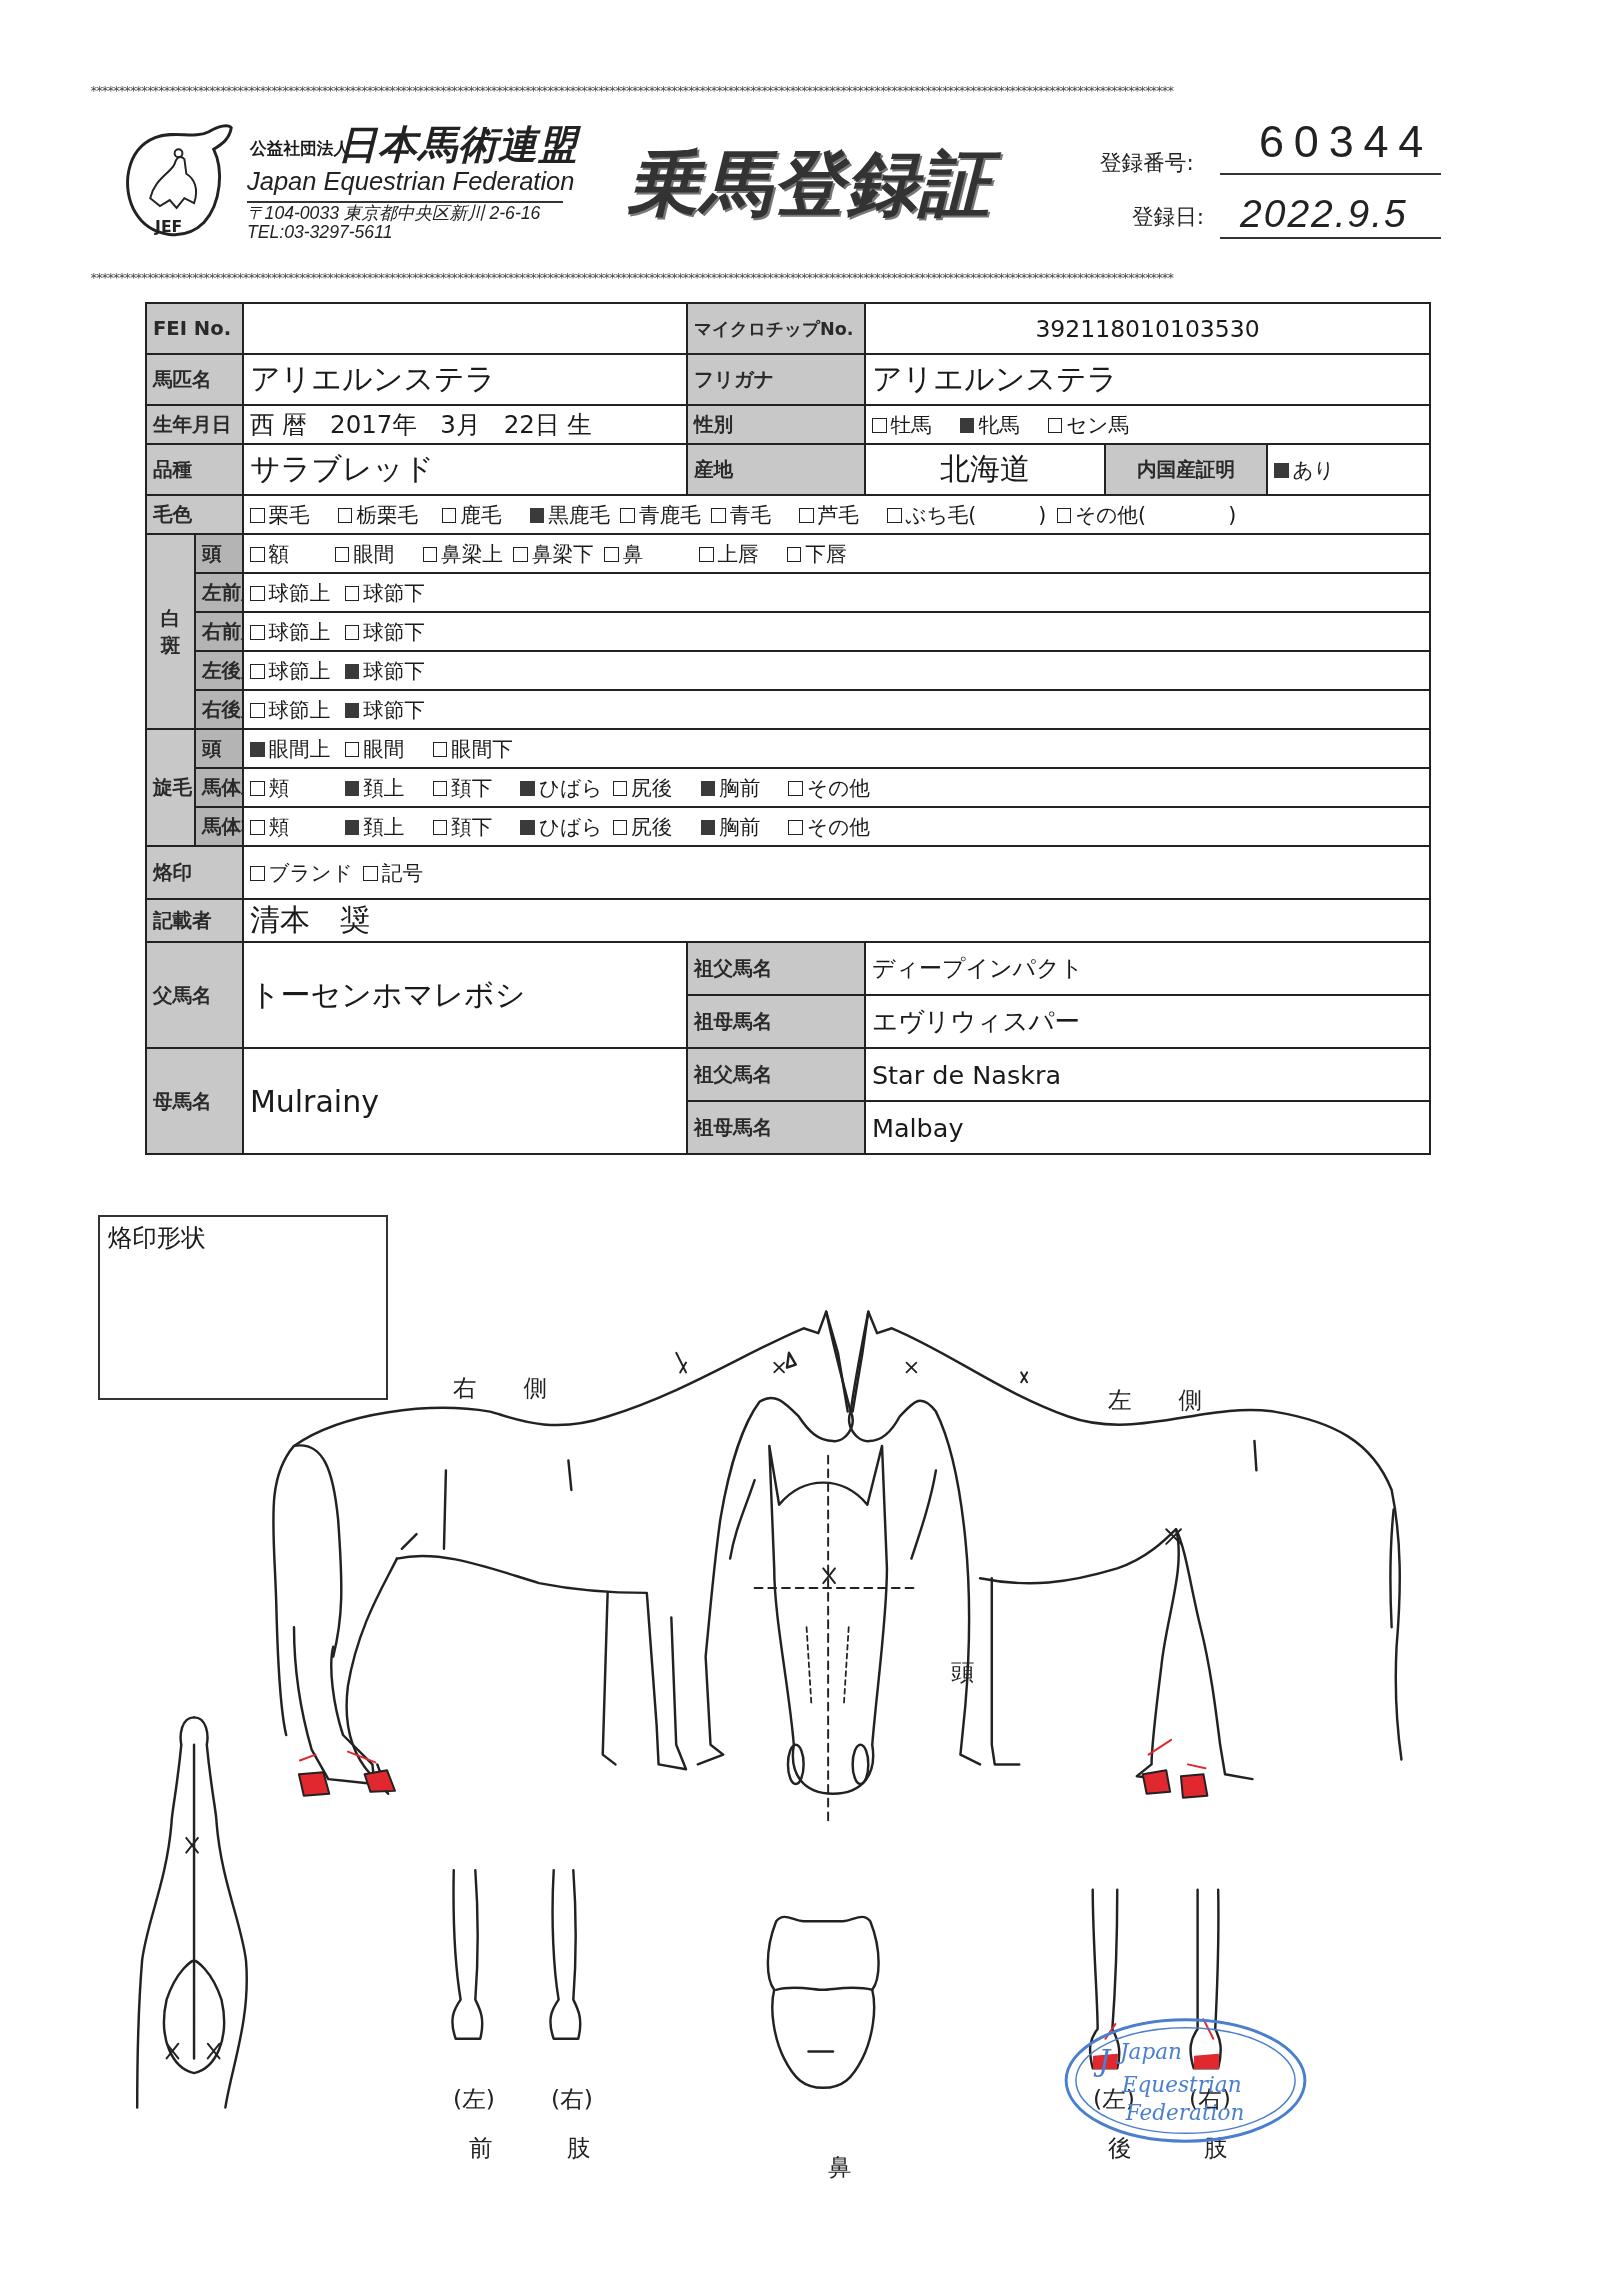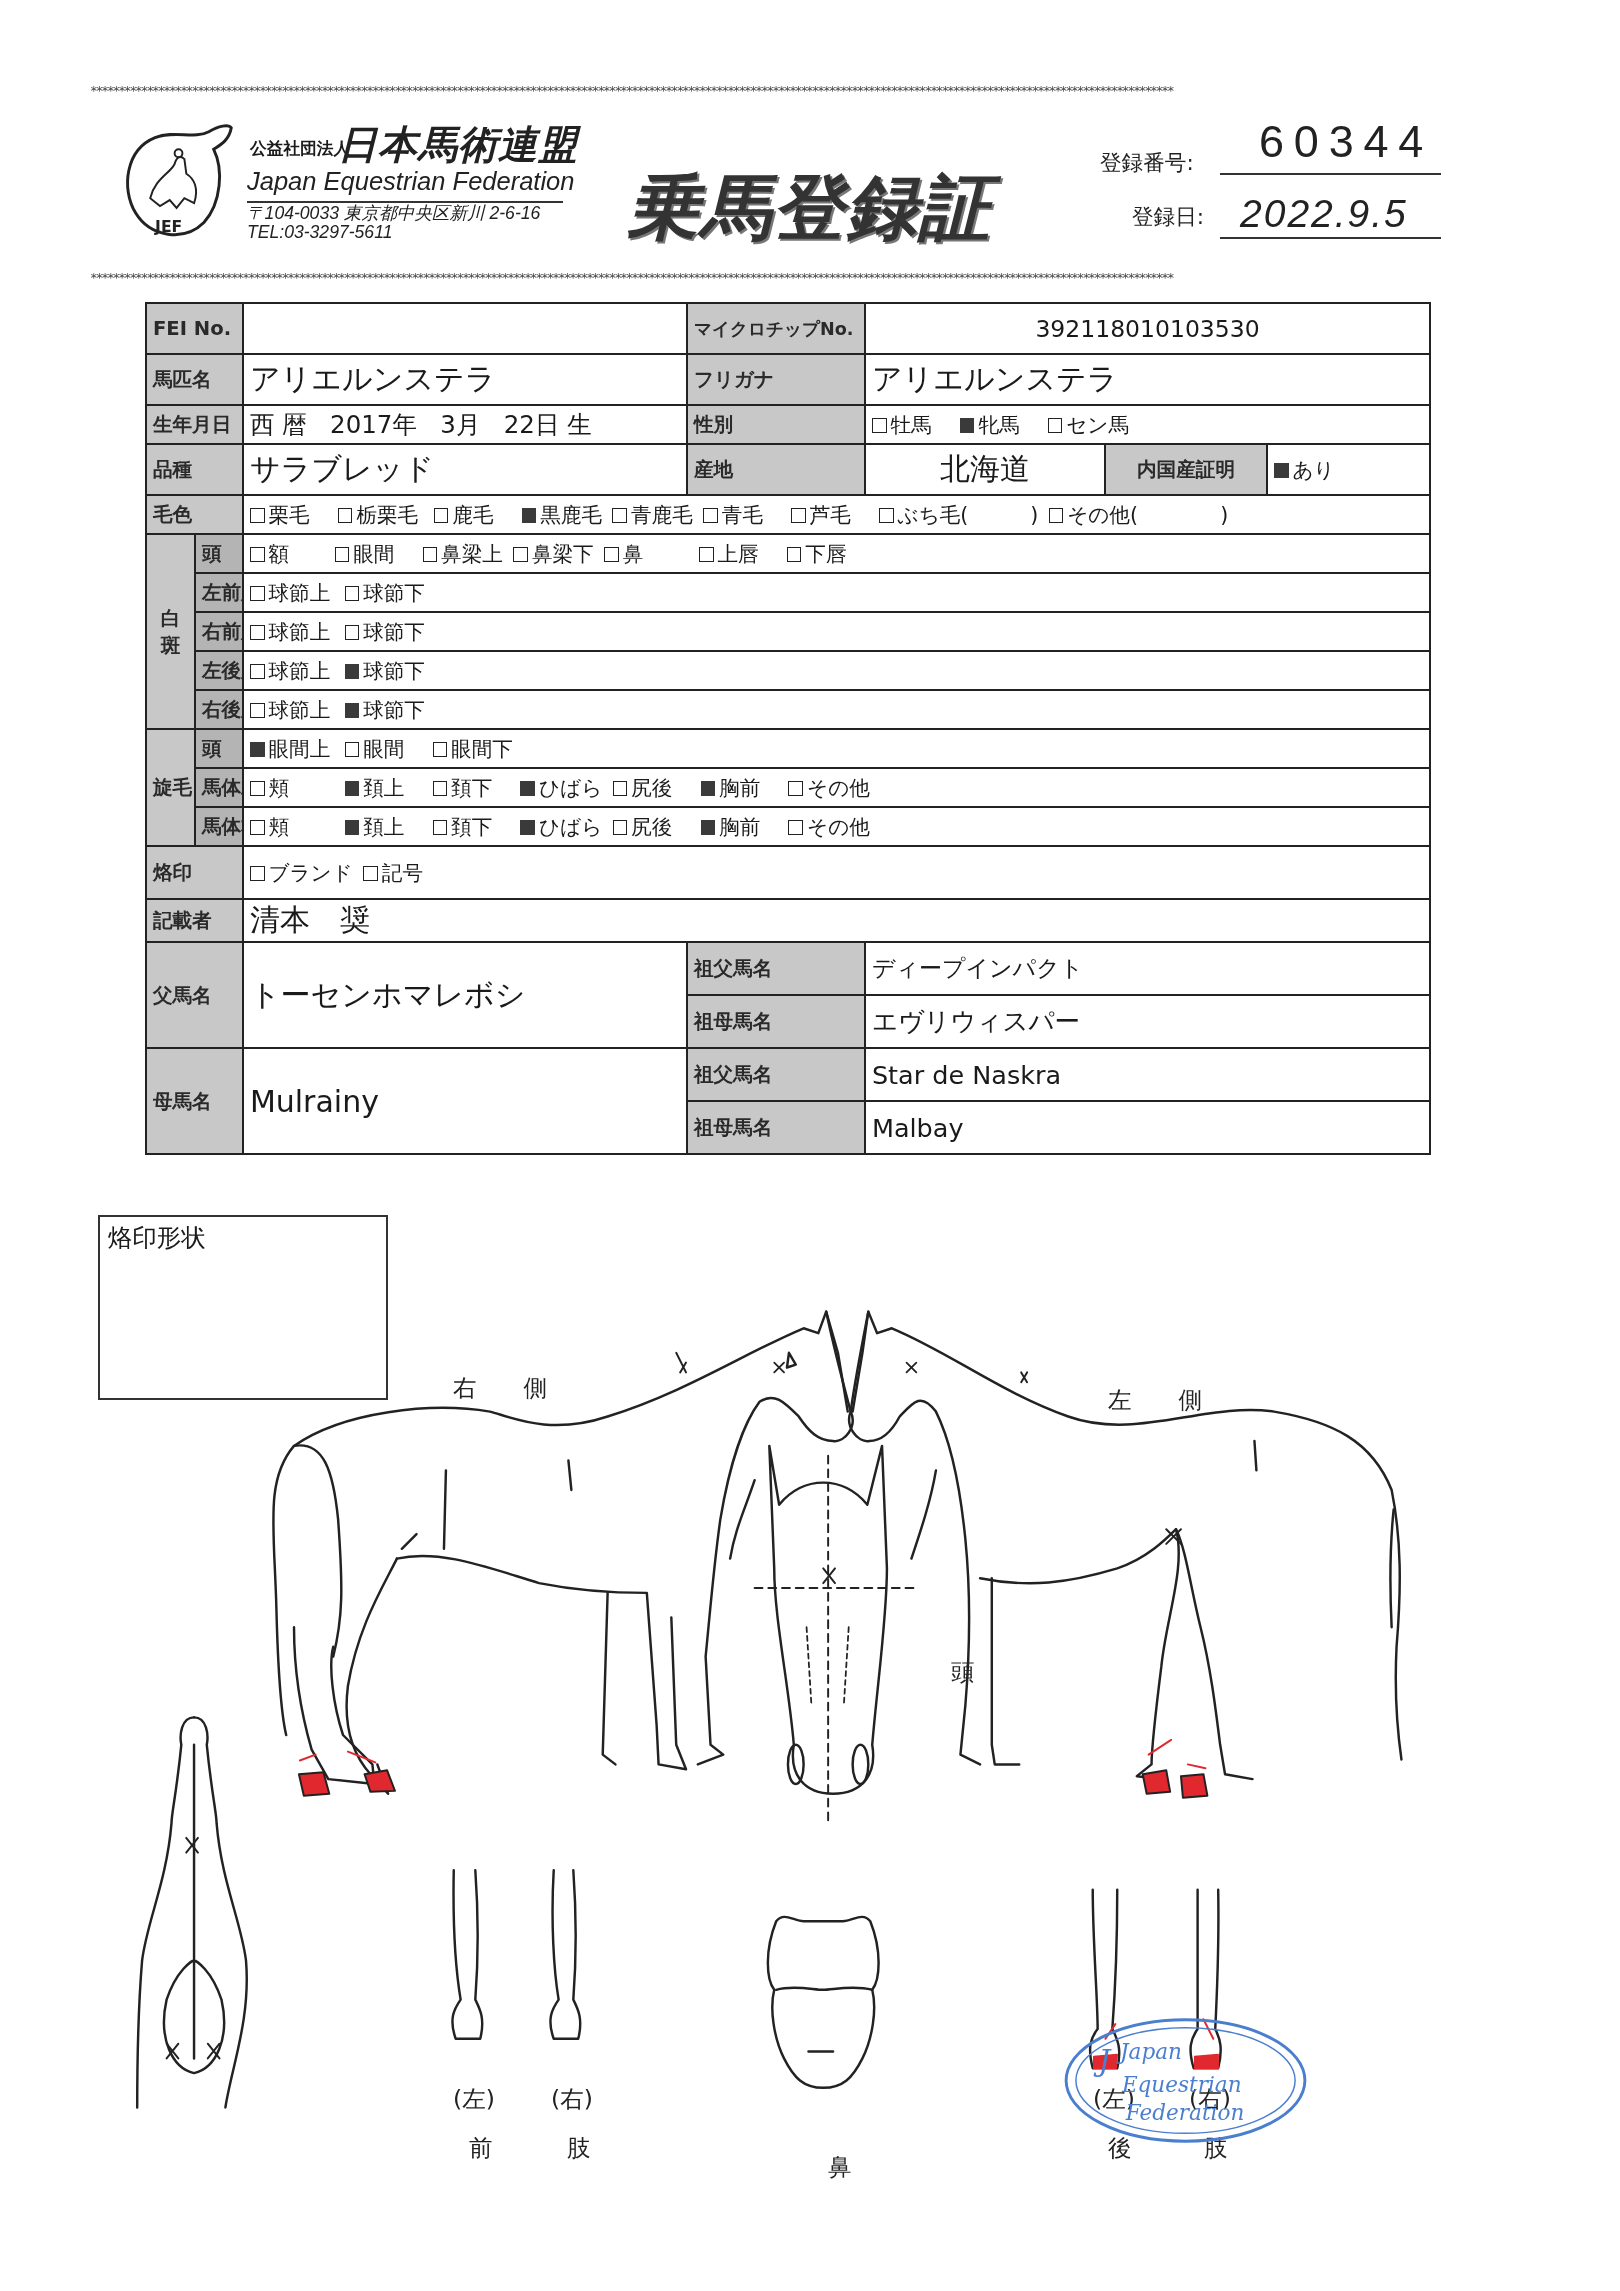--- a/index.html
+++ b/index.html
@@ -12,21 +12,21 @@
   .org-jp-prefix { position: absolute; left: 250px; top: 137px; font-size: 16.7px; font-weight: bold; }
   .org-jp { position: absolute; left: 338px; top: 118px; font-size: 39px; font-weight: bold;
             font-style: italic; letter-spacing: 1px; color: #222; }
   .org-en { position: absolute; left: 247px; top: 167px; font-size: 25.5px; font-style: italic;
             font-family: "Liberation Sans", sans-serif; color: #222; }
   .org-rule { position: absolute; left: 247px; top: 201px; width: 316px; border-top: 2px solid #333; }
   .org-addr { position: absolute; left: 247px; top: 204px; font-size: 17.6px; font-style: italic;
               line-height: 18.6px; font-family: "Liberation Sans", sans-serif; color: #222; }
   .title { position: absolute; left: 627px; top: 137px; font-size: 71px; font-weight: bold;
            font-style: italic; letter-spacing: 2px; color: #333;
-           text-shadow: 2px 2px 0 #777; margin-top: 24px; }
+           text-shadow: 2px 2px 0 #777; }
   .reg-label { position: absolute; font-size: 21.6px; color: #222; }
   .reg-value { position: absolute; font-size: 45px; letter-spacing: 9.8px; color: #222;
                font-family: "Liberation Sans", sans-serif; }
   .reg-date { position: absolute; font-size: 39px; color: #222; font-style: italic;
               font-family: "Liberation Sans", sans-serif; letter-spacing: 2px; }
   .reg-line { position: absolute; border-top: 2.9px solid #333; }
 
   table.form { position: absolute; left: 145px; top: 302px; width: 1284px;
                border-collapse: collapse; table-layout: fixed; }
   table.form td { border: 2.5px solid #222; padding: 0 5.9px; height: 37px; vertical-align: middle;
@@ -125,21 +125,21 @@
     <td class="val big">サラブレッド</td>
     <td class="lab">産地</td>
     <td class="val big center">北海道</td>
     <td class="lab center">内国産証明</td>
     <td class="val"><span class="box on"></span><span>あり</span></td>
   </tr>
   <tr style="height:33px">
     <td class="lab" colspan="2">毛色</td>
     <td class="val" colspan="5">
       <span class="opt"><span class="box"></span><span>栗毛</span></span>
-      <span class="opt" style="margin-right:9px"><span class="box"></span><span>栃栗毛</span></span>
+      <span class="opt" style="margin-right:17px"><span class="box"></span><span>栃栗毛</span></span>
       <span class="opt"><span class="box"></span><span>鹿毛</span></span>
       <span class="opt" style="margin-right:3.9px"><span class="box on"></span><span>黒鹿毛</span></span>
       <span class="opt" style="margin-right:3.9px"><span class="box"></span><span>青鹿毛</span></span>
       <span class="opt"><span class="box"></span><span>青毛</span></span>
       <span class="opt"><span class="box"></span><span>芦毛</span></span>
       <span class="opt" style="margin-right:3.9px"><span class="box"></span><span>ぶち毛(　　　)</span></span>
       <span class="opt"><span class="box"></span><span>その他(　　　　)</span></span>
     </td>
   </tr>
 

